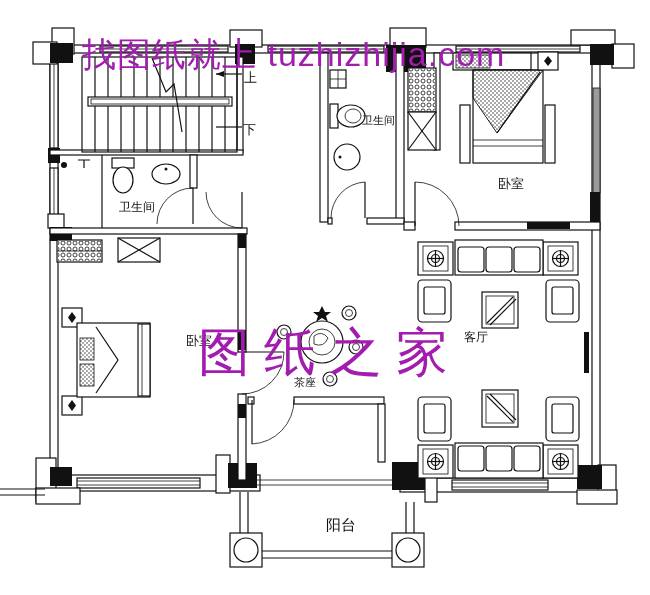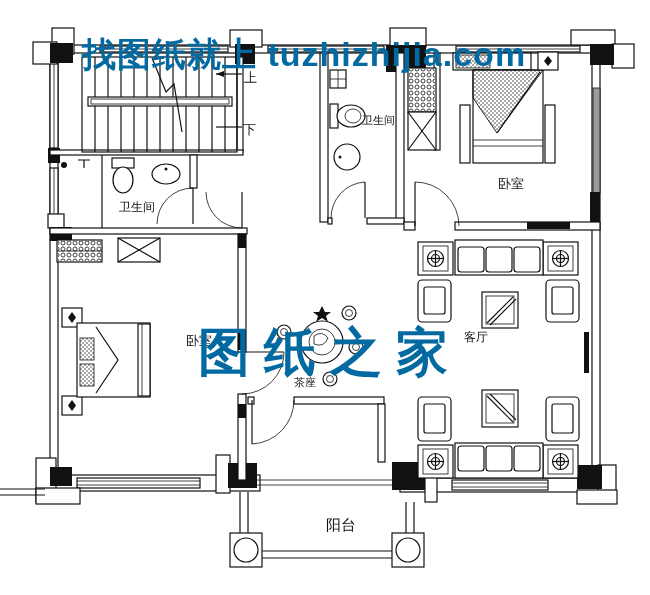--- a/index.html
+++ b/index.html
@@ -5,21 +5,21 @@
   html,body{margin:0;padding:0;background:#fff;}
   .canvas{position:relative;width:650px;height:595px;background:#fff;overflow:hidden;
           font-family:"Liberation Sans", sans-serif;}
   .canvas svg{position:absolute;left:0;top:0;}
   svg .ln{stroke:#111;fill:none;stroke-width:1.2;}
   svg .thin{stroke:#111;fill:none;stroke-width:0.8;}
   svg .wh{fill:#fff;stroke:#111;stroke-width:1.2;}
   svg .blk{fill:#111;stroke:none;}
   svg .glass{fill:#9b9b9b;stroke:#111;stroke-width:0.8;}
   svg text{fill:#111;stroke:none;font-family:"Liberation Sans", sans-serif;}
-  .wm{position:absolute;color:#0369a1;font-weight:bold;white-space:nowrap;z-index:5;
+  .wm{position:absolute;color:#a21caf;font-weight:normal;white-space:nowrap;z-index:5;
       font-family:"Liberation Sans", sans-serif;line-height:1;}
   .wm-top{left:82px;top:37px;font-size:34px;letter-spacing:1px;}
   .wm-mid{left:198px;top:326px;font-size:52px;letter-spacing:14px;}
 </style>
 </head>
 <body>
 
 <div class="canvas">
 
 <svg width="650" height="595" viewBox="0 0 650 595">

